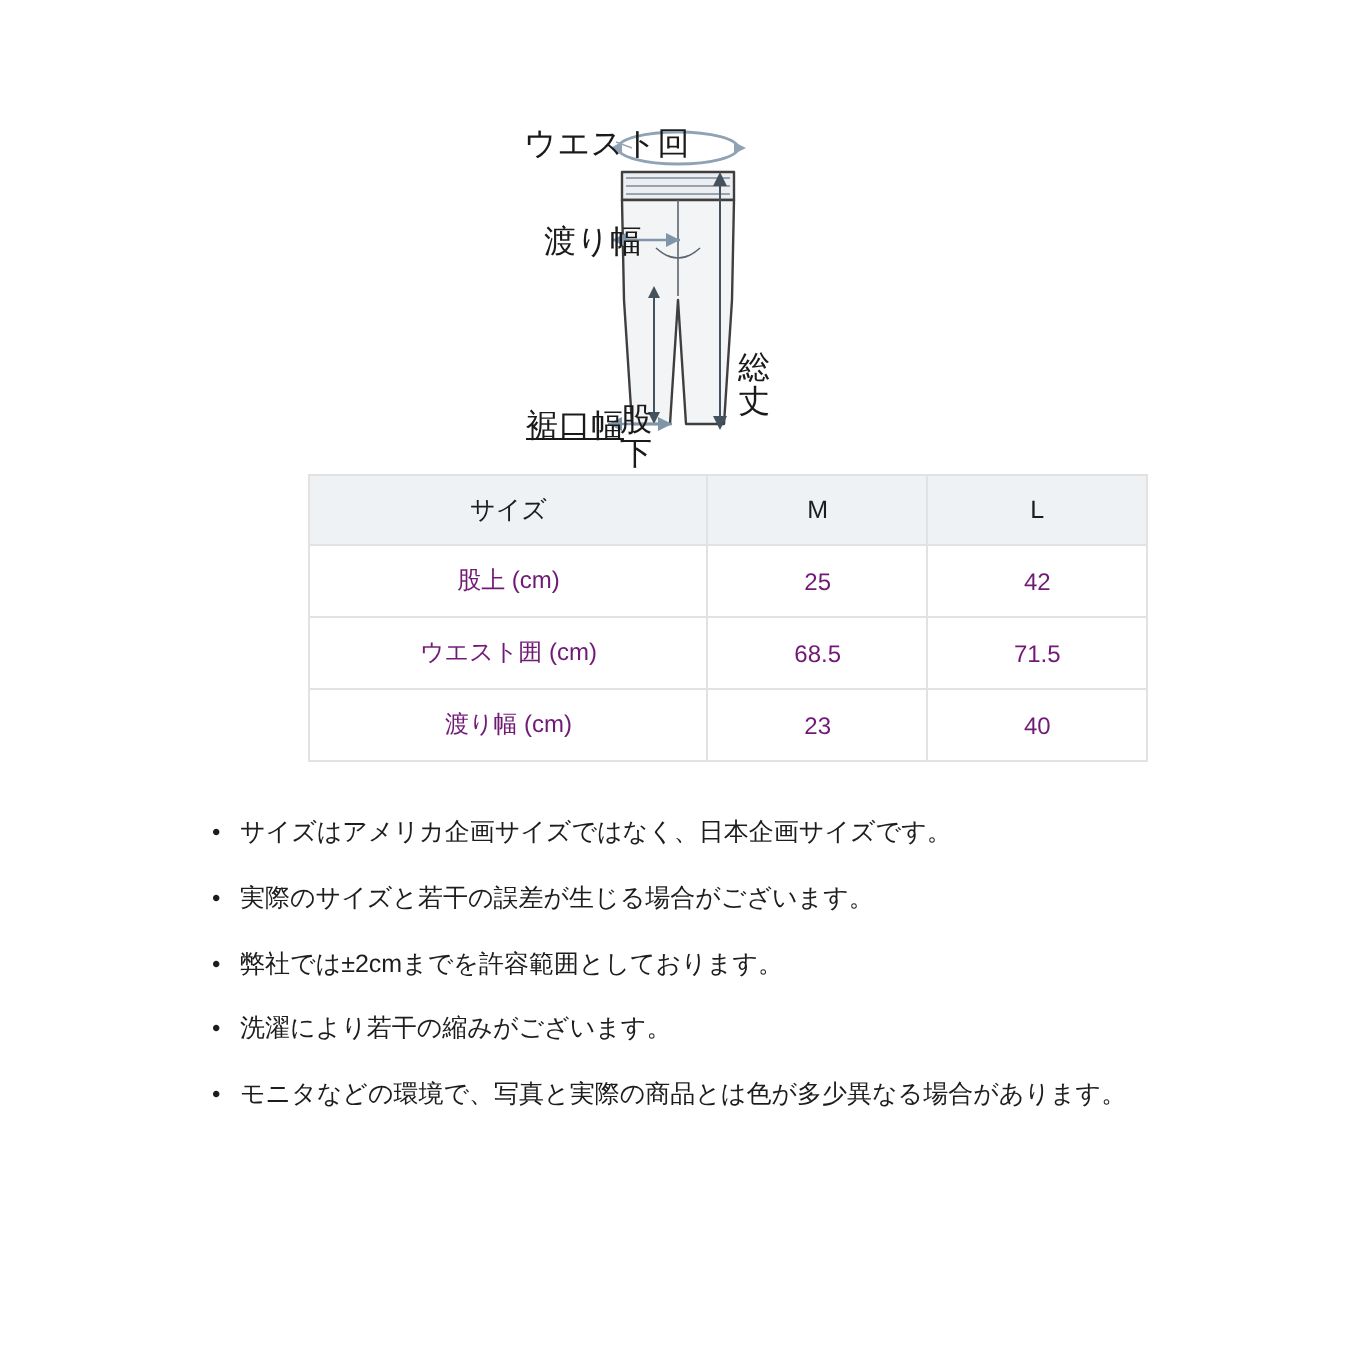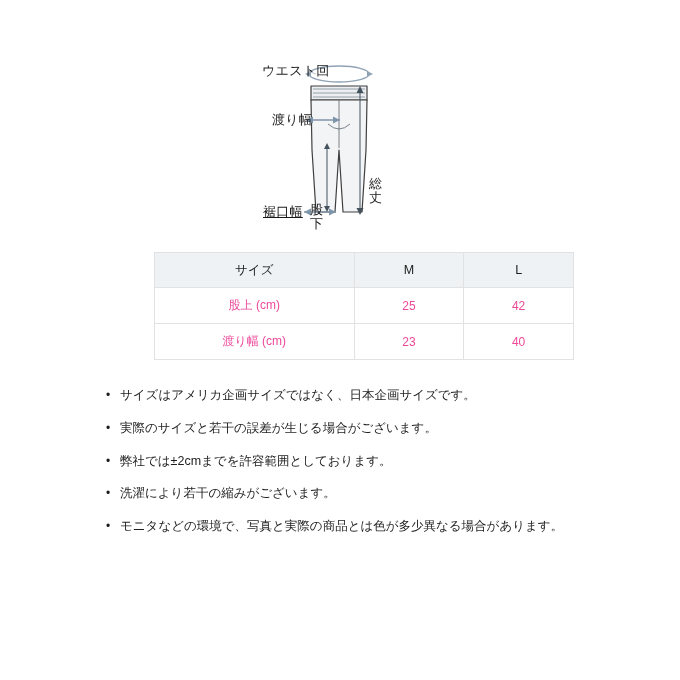--- a/index.html
+++ b/index.html
@@ -27,21 +27,21 @@
     width: 680px;
     height: 232px;
   }
   .diagram svg {
     position: absolute;
     left: 0;
     top: 0;
   }
   .dlabel {
     position: absolute;
-    font-size: 13px;
+    font-size: 16px;
     line-height: 1.15;
     color: #1a1a1a;
     letter-spacing: 0.02em;
     white-space: nowrap;
   }
   .dlabel.vert {
     white-space: normal;
     width: 13px;
     text-align: center;
     line-height: 1.05;
@@ -49,34 +49,34 @@
   }
   #lbl-waist { left: 262px; top: 64px; }
   #lbl-watari { left: 272px; top: 113px; }
   #lbl-sotake { left: 369px; top: 129px; }
   #lbl-matashita { left: 310px; top: 155px; }
   #lbl-suso { left: 263px; top: 205px; text-decoration: underline; }
 
   
   .table-wrap {
     width: 372px;
-    margin: 16px auto;
+    margin: 1px auto;
     padding-top: 4px;
   }
   table.size-table {
     border-collapse: collapse;
     width: 420px;
     font-size: 12px;
   }
   table.size-table th,
   table.size-table td {
     border: 1px solid #e2e2e2;
     text-align: center;
     vertical-align: middle;
-    color: #ec4899;
+    color: #701a75;
     font-weight: normal;
     padding: 0;
   }
   table.size-table thead th {
     background: #eef2f4;
     height: 34px;
     font-size: 12.5px;
     color: #1d1d1d;
   }
   table.size-table tbody td {
@@ -198,20 +198,25 @@
           <th>L</th>
         </tr>
       </thead>
       <tbody>
         <tr>
           <td>股上 (cm)</td>
           <td>25</td>
           <td>42</td>
         </tr>
         <tr>
+          <td>ウエスト囲 (cm)</td>
+          <td>68.5</td>
+          <td>71.5</td>
+        </tr>
+        <tr>
           <td>渡り幅 (cm)</td>
           <td>23</td>
           <td>40</td>
         </tr>
       </tbody>
     </table>
   </div>
 
   <div class="notes">
     <div class="note-item">

